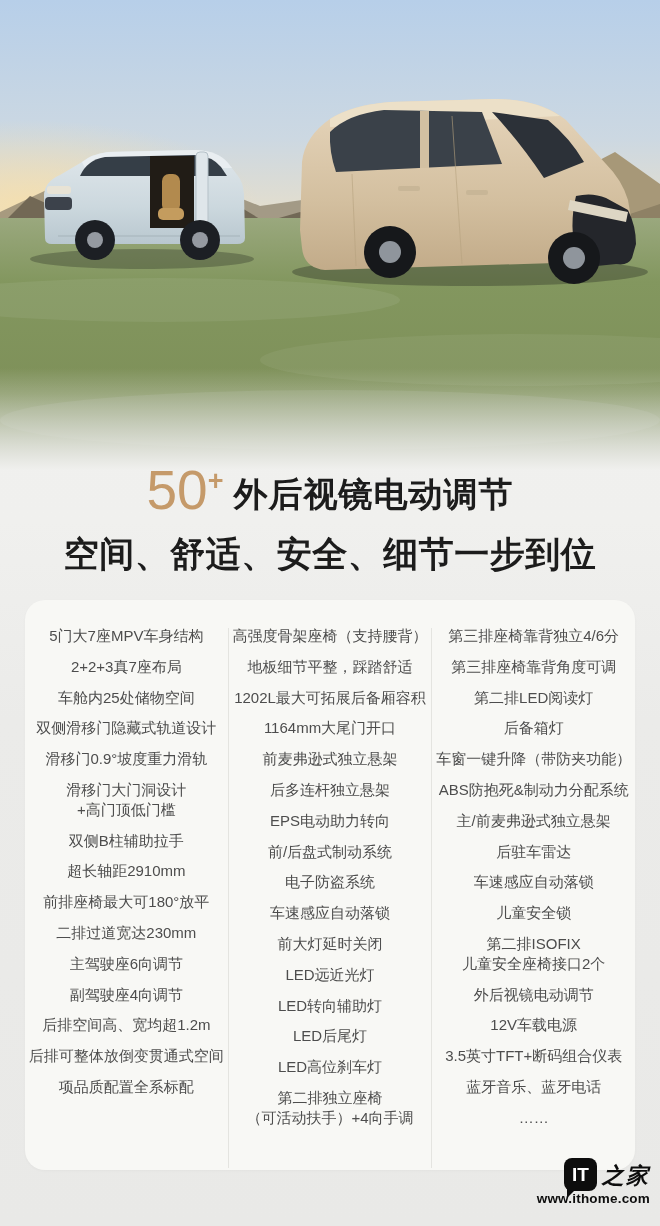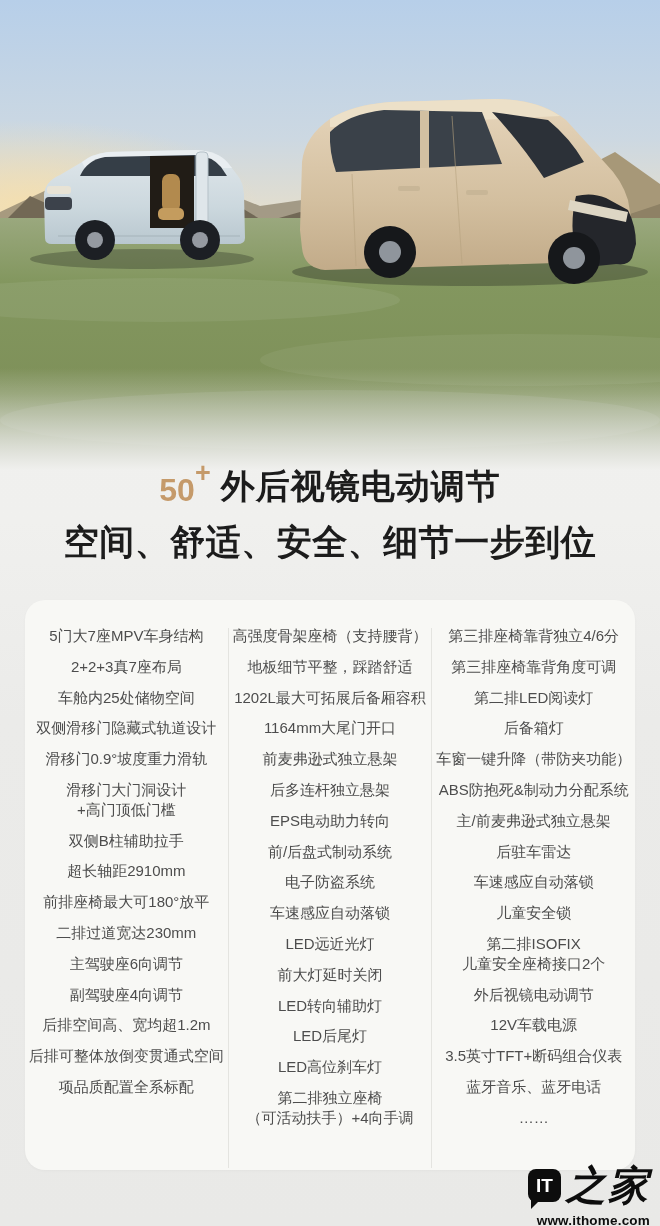--- a/index.html
+++ b/index.html
@@ -6,49 +6,49 @@
   .page {
     position:relative; width:660px; height:1226px; overflow:hidden;
     background:linear-gradient(180deg,#f2f2f0 0,#f0f0ee 520px,#ebebe9 720px,#e9e9e7 100%);
     font-family:"Liberation Sans","DejaVu Sans",sans-serif;
   }
   .photo { position:absolute; top:0; left:0; width:660px; height:470px; }
   .photo svg { display:block; }
 
   .headline { position:absolute; top:458px; left:0; width:660px; text-align:center; color:#1c1c1c; }
   .headline .line1 { font-size:34px; font-weight:800; letter-spacing:1px; white-space:nowrap; }
-  .headline .num  { font-size:32px; font-weight:700; color:#c59a6a; vertical-align:-3px; letter-spacing:0; }
+  .headline .num  { font-size:55px; font-weight:400; color:#c59a6a; vertical-align:-3px; letter-spacing:0; }
   .headline .plus { font-size:27px; font-weight:800; color:#c59a6a; vertical-align:16px; margin-right:9px; }
   .headline .line2 { font-size:35px; font-weight:800; margin-top:9px; letter-spacing:0.5px; white-space:nowrap; }
 
   .card {
     position:absolute; top:600px; left:25px; width:610px; height:570px;
     background:#f8f8f5; border-radius:20px; box-shadow:0 1px 3px rgba(0,0,0,0.03);
     display:flex; box-sizing:border-box; padding-top:26px;
   }
   .col { flex:1; min-width:0; text-align:center; }
   .vdivider { width:1px; background:#e4e4e0; margin:2px 0; }
   .feature-item {
     font-size:15px; line-height:1.32; color:#4d4d4d;
     margin:0 2px 11px; white-space:pre-line;
   }
 
   .watermark { position:absolute; right:10px; top:1158px; text-align:right; color:#0d0d0d; }
-  .logo-row { display:flex; align-items:center; justify-content:flex-end; gap:5px; }
+  .logo-row { display:flex; align-items:flex-end; justify-content:flex-end; gap:5px; }
   .logo-it {
     position:relative; width:33px; height:33px; background:#0d0d0d; border-radius:8px;
     color:#fff; font-weight:800; font-size:19px; line-height:33px; text-align:center;
     font-family:"Liberation Sans","DejaVu Sans",sans-serif;
   }
   .logo-it::after {
     content:""; position:absolute; left:3px; bottom:-7px;
     border:5px solid transparent; border-top-color:#0d0d0d; border-left-color:#0d0d0d;
   }
   .logo-home {
-    font-size:40px; font-weight:800; font-style:italic; letter-spacing:2px;
+    font-size:22px; font-weight:800; font-style:italic; letter-spacing:2px;
     font-family:Liberation Mono, monospace;
   }
   .logo-url { font-size:13.5px; font-weight:700; letter-spacing:0.2px; }
 </style>
 </head>
 <body>
 
 <div class="page">
 
   <div class="photo">
@@ -168,22 +168,22 @@
         <div class="feature-item">高强度骨架座椅（支持腰背）</div>
         <div class="feature-item">地板细节平整，踩踏舒适</div>
         <div class="feature-item">1202L最大可拓展后备厢容积</div>
         <div class="feature-item">1164mm大尾门开口</div>
         <div class="feature-item">前麦弗逊式独立悬架</div>
         <div class="feature-item">后多连杆独立悬架</div>
         <div class="feature-item">EPS电动助力转向</div>
         <div class="feature-item">前/后盘式制动系统</div>
         <div class="feature-item">电子防盗系统</div>
         <div class="feature-item">车速感应自动落锁</div>
+        <div class="feature-item">前大灯延时关闭</div>
         <div class="feature-item">LED远近光灯</div>
-        <div class="feature-item">前大灯延时关闭</div>
         <div class="feature-item">LED转向辅助灯</div>
         <div class="feature-item">LED后尾灯</div>
         <div class="feature-item">LED高位刹车灯</div>
         <div class="feature-item">第二排独立座椅
 （可活动扶手）+4向手调</div>
       </div>
     <div class="vdivider"></div>
     <div class="col">
         <div class="feature-item">第三排座椅靠背独立4/6分</div>
         <div class="feature-item">第三排座椅靠背角度可调</div>

